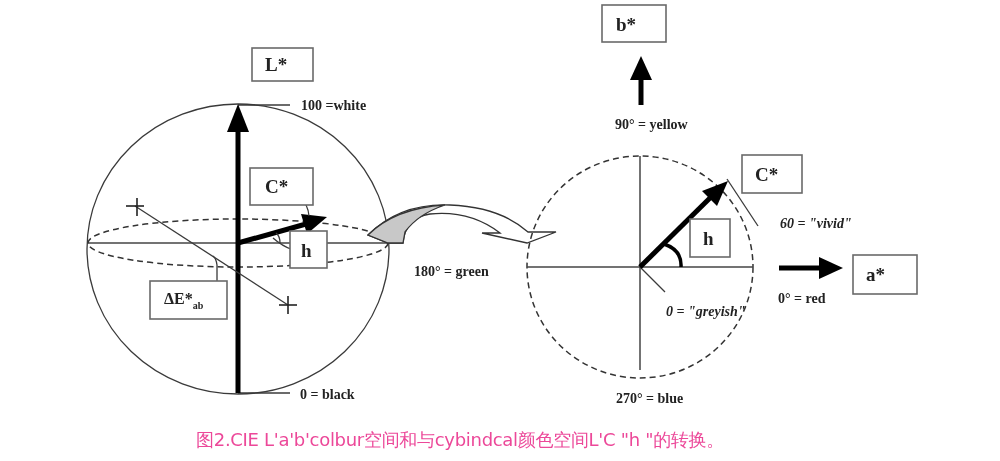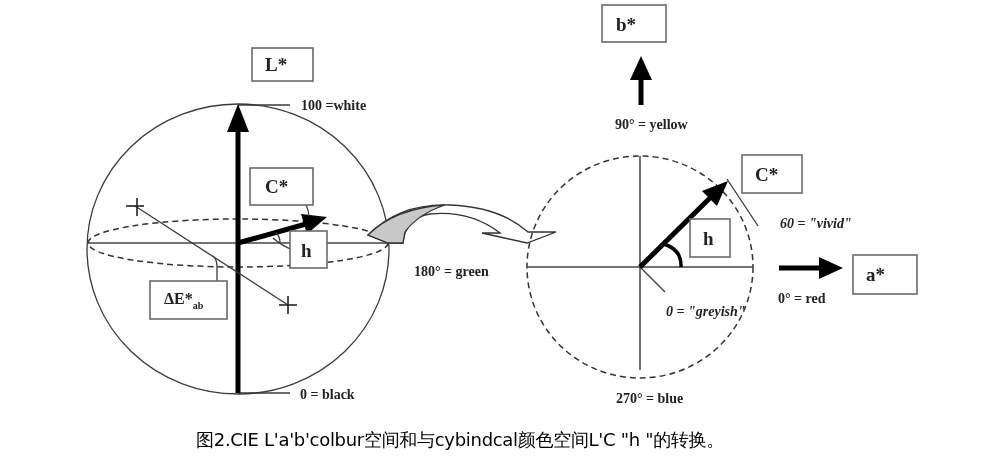--- a/index.html
+++ b/index.html
@@ -7,21 +7,21 @@
     #diagram { position: absolute; left: 0; top: 0; width: 1000px; height: 461px; }
     .lbl { font-family: "Liberation Serif", "DejaVu Serif", serif; font-weight: bold; fill: #222222; }
     .lbl-it { font-style: italic; }
     .box { fill: #ffffff; stroke: #6a6a6a; stroke-width: 1.6; }
     .thin { stroke: #3a3a3a; stroke-width: 1.3; fill: none; }
     .axis { stroke: #444444; stroke-width: 1.5; fill: none; }
     .dash { stroke: #333333; stroke-width: 1.5; stroke-dasharray: 6 4; fill: none; }
     .thick { stroke: #000000; stroke-width: 5; fill: none; }
     .caption {
       position: absolute; left: 0; top: 428px; width: 920px; text-align: center;
-      font-family: "DejaVu Sans", sans-serif; font-size: 18px; color: #000000;
+      font-family: "DejaVu Sans", sans-serif; font-size: 18px; color: #ec4899;
       letter-spacing: -0.3px;
     }
   </style>
 </head>
 <body>
 
 <svg id="diagram" viewBox="0 0 1000 461" xmlns="http://www.w3.org/2000/svg">
   <defs>
     <marker id="ah" markerWidth="4" markerHeight="4" refX="2.2" refY="2" orient="auto" markerUnits="strokeWidth">
       <path d="M0,0 L4,2 L0,4 z" fill="#000"></path>

